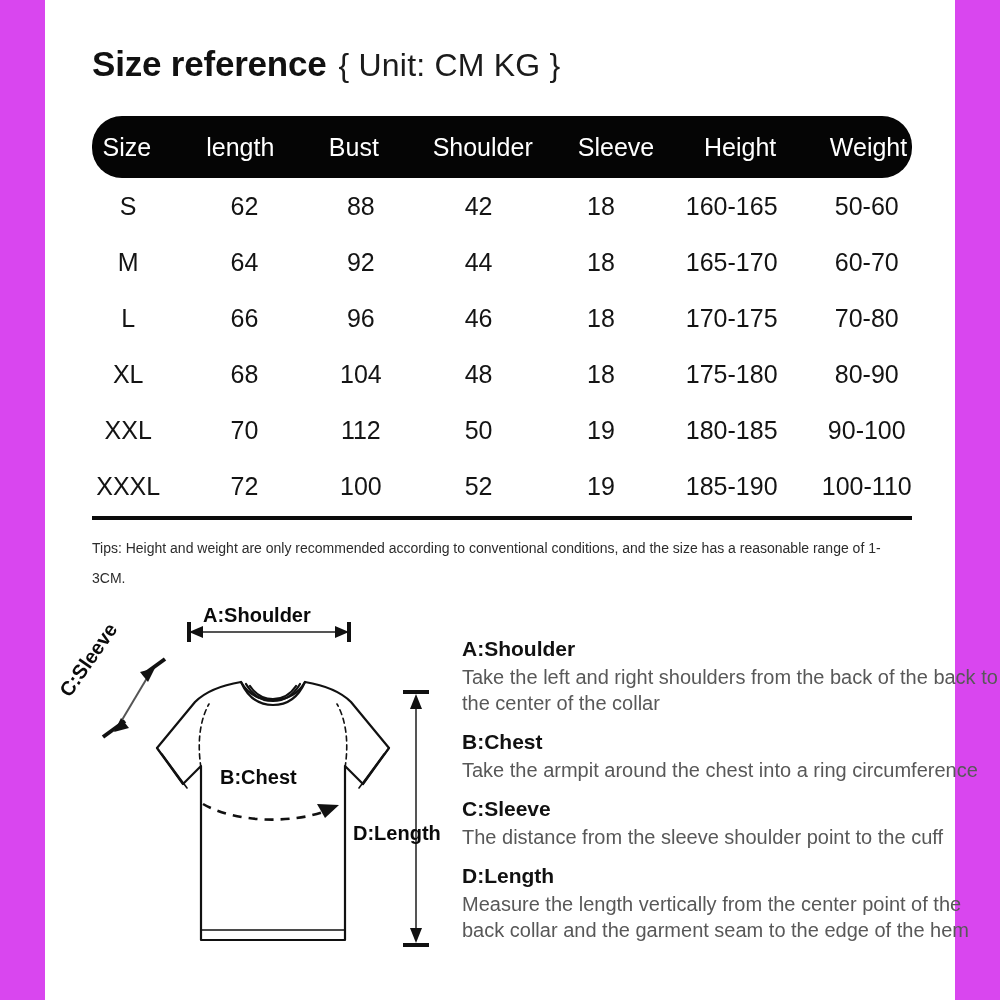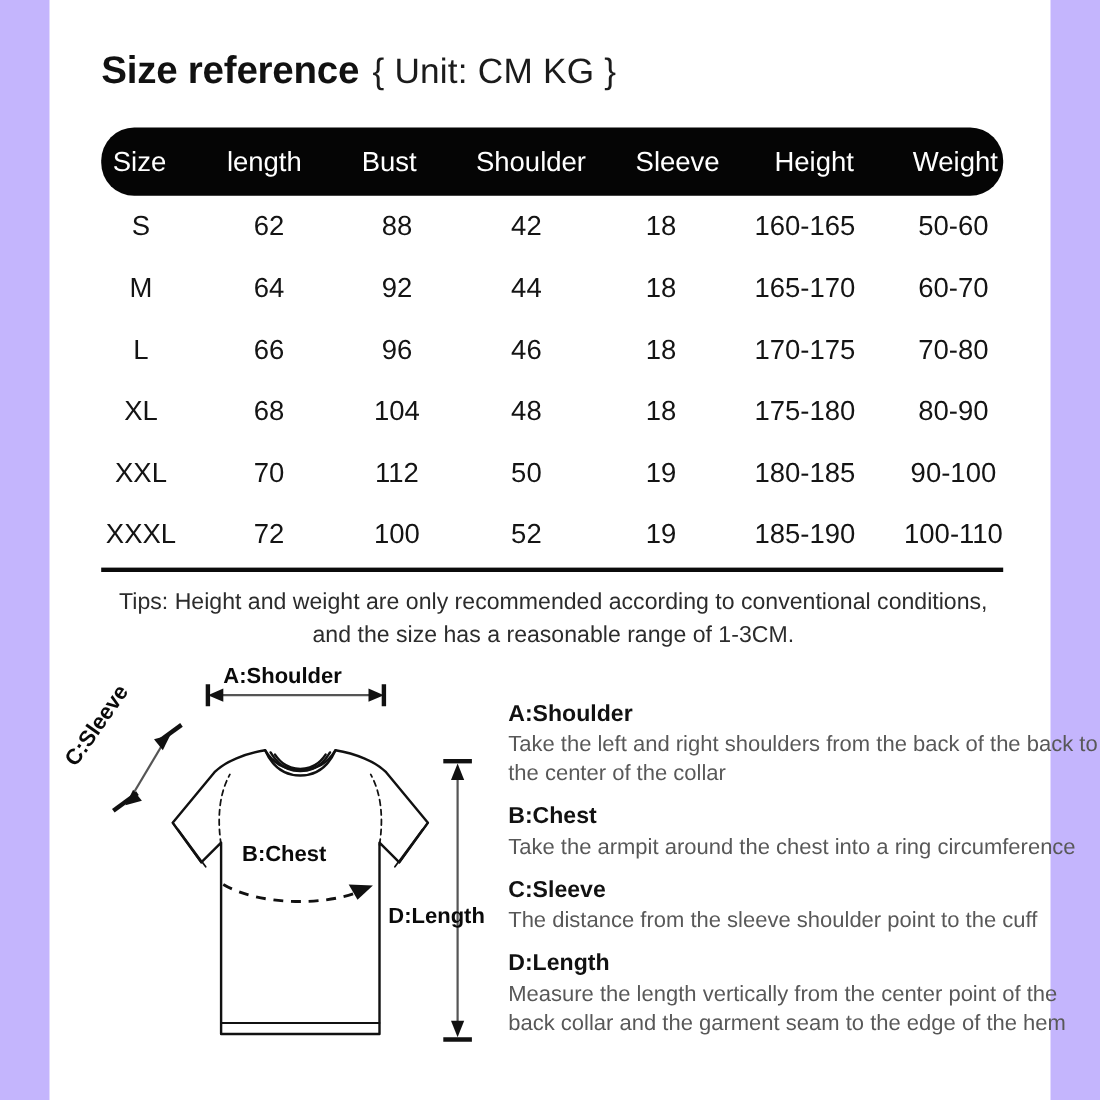--- a/index.html
+++ b/index.html
@@ -14,21 +14,21 @@
     background: #f4f4f4;
     font-family: "Liberation Sans", sans-serif;
     -webkit-font-smoothing: antialiased;
   }
 
   
   #page {
     position: relative;
     width: 1000px;
     height: 1000px;
-    background: #c4b5fd;
+    background: #d946ef;
   }
   #sheet {
     position: absolute;
     left: 45px;
     top: 0px;
     width: 910px;
     height: 1000px;
     background: #ffffff;
   }
 
@@ -103,22 +103,22 @@
     height: 4px;
     background: #0b0b0b;
   }
 
   
   #tips {
     position: absolute;
     left: 47px;
     top: 533px;
     width: 822px;
-    text-align: center;
-    font-size: 21px;
+    text-align: left;
+    font-size: 14px;
     line-height: 30px;
     color: #2c2c2c;
   }
 
   
   #diagram {
     position: absolute;
     left: 0px;
     top: 596px;
     width: 420px;

